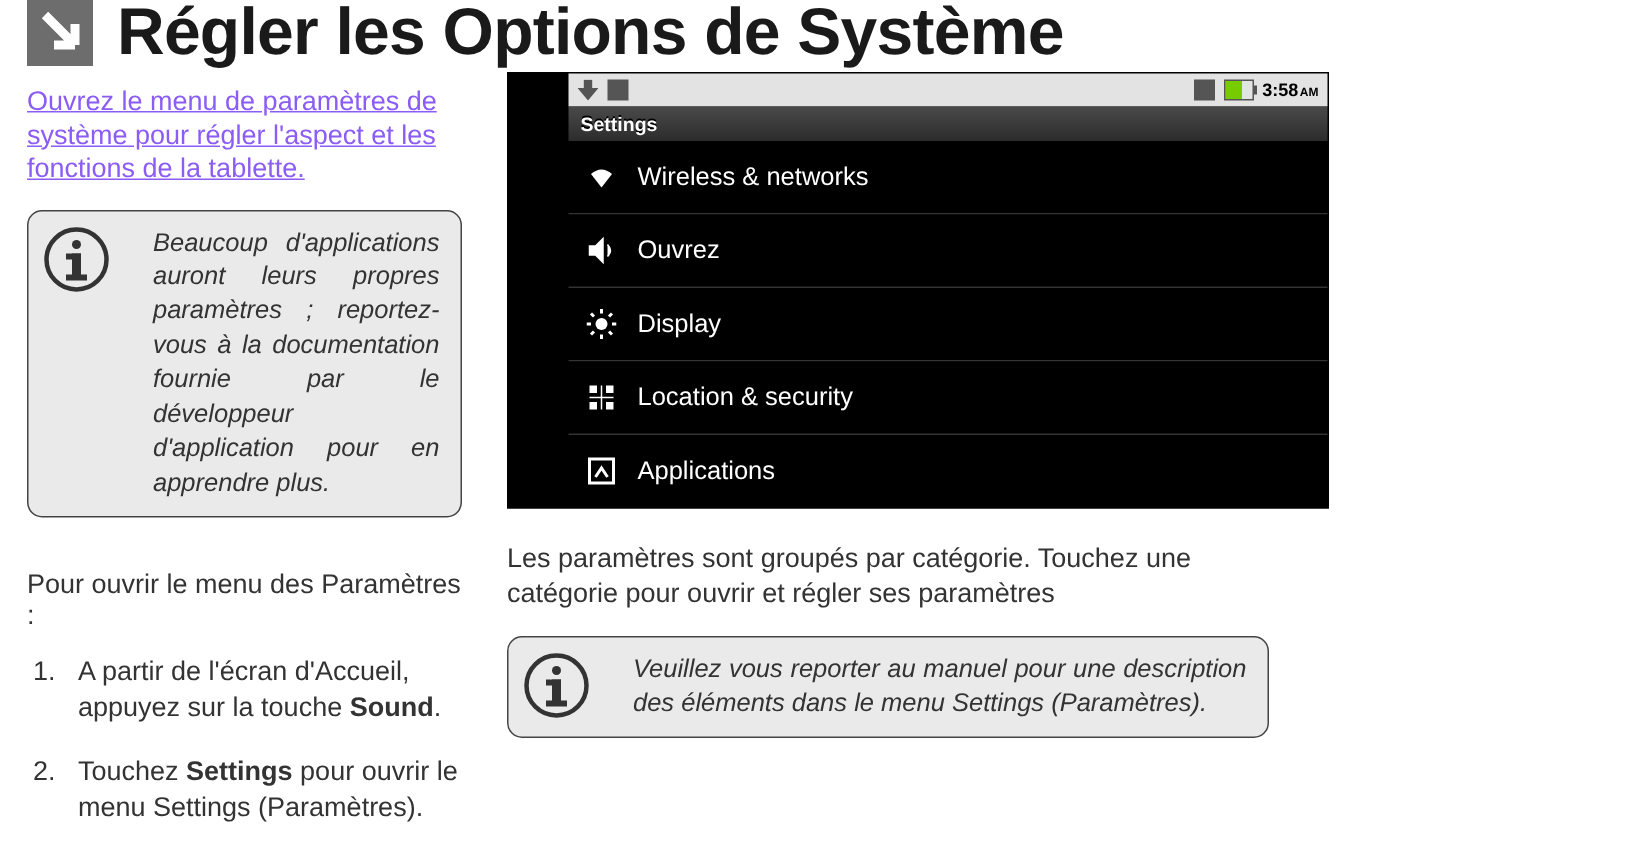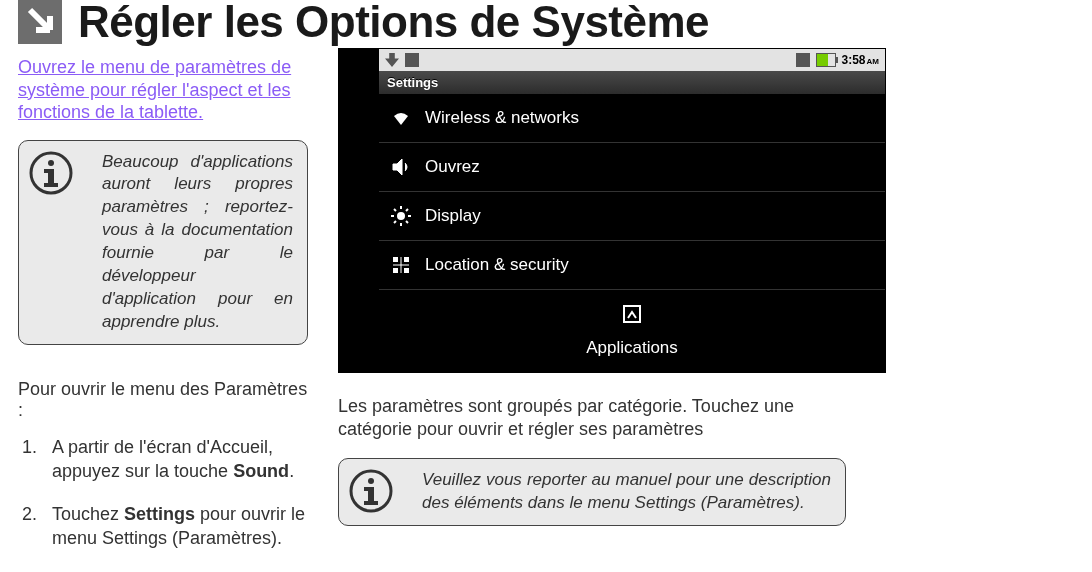--- a/index.html
+++ b/index.html
@@ -142,21 +142,21 @@
   .settings-list { }
   .settings-item {
     display: flex;
     align-items: center;
     gap: 14px;
     padding: 14px 12px;
     border-bottom: 1px solid #333;
     background: #000;
     font-size: 17px;
   }
-  .settings-item:last-child { border-bottom: none; flex-direction: column; }
+  .settings-item:last-child { border-bottom: none; }
   .si-icon {
     width: 20px; height: 20px; flex-shrink: 0;
     display: flex; align-items: center; justify-content: center;
   }
   .si-icon svg { width: 20px; height: 20px; }
   .si-label { color: #fff; }
   .post-text {
     font-size: 18px;
     color: #333;
     line-height: 1.3;

